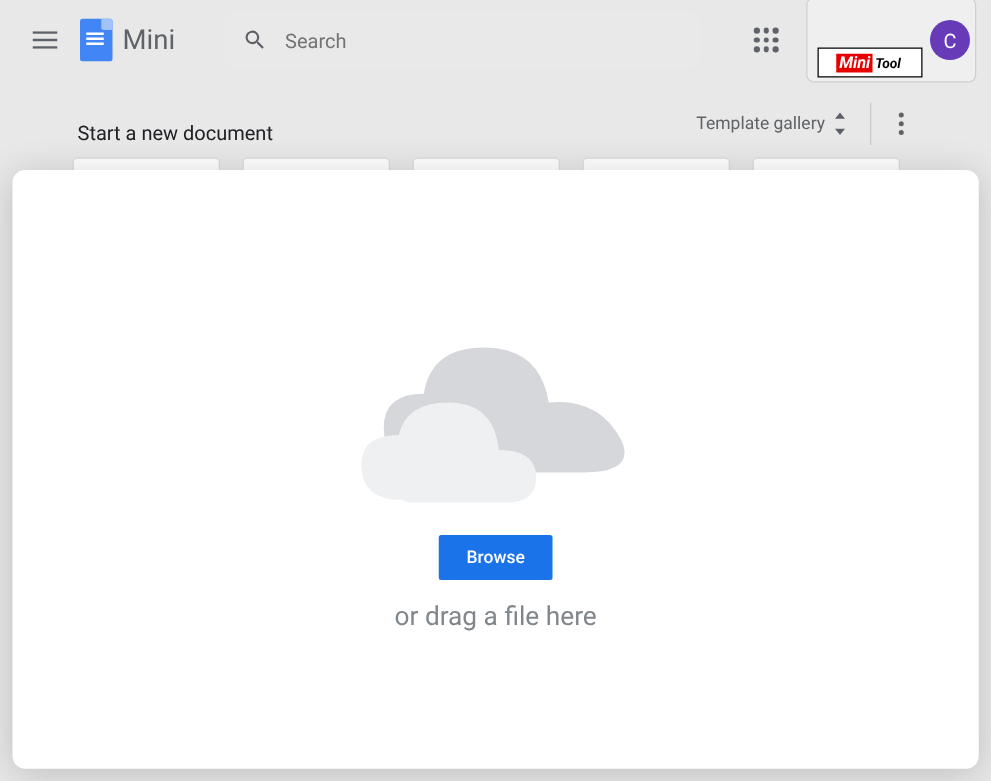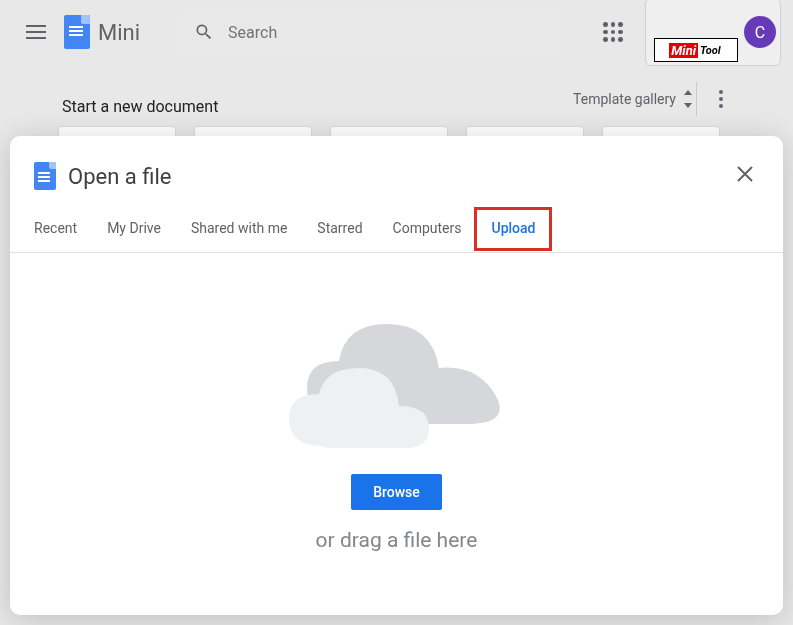--- a/index.html
+++ b/index.html
@@ -20,21 +20,21 @@
     .apps-grid { width:20px; height:20px; display:grid; grid-template-columns:repeat(3,1fr); grid-template-rows:repeat(3,1fr); gap:3px; }
     .apps-grid span { background:#5f6368; border-radius:50%; }
     .minitool { width:84px; height:24px; background:#fff; border:1px solid #000; display:flex; align-items:center; justify-content:center; font-family: Arial; margin-top: 36px; }
     .minitool .mini { color:#fff; background:#e60000; font-style:italic; font-weight:bold; font-size:13px; padding:0 2px; }
     .minitool .tool { color:#000; font-style:italic; font-weight:bold; font-size:11px; padding:0 2px; }
     .avatar { width:32px; height:32px; border-radius:50%; background:#673ab7; color:#fff; display:flex; align-items:center; justify-content:center; font-size:16px; }
     .acct-wrap { border:1px solid #d0d0d2; border-radius: 6px; padding: 3px 4px 3px 8px; display:flex; align-items:center; gap:6px; background:#efefef; }
     
     .new-doc-bar { padding: 18px 62px 10px 62px; display:flex; align-items:flex-end; }
     .new-doc-title { font-size:16px; color:#202124; }
-    .new-doc-right { margin-left:auto; display:flex; align-items:center; gap: 2px; color:#5f6368; }
+    .new-doc-right { margin-left:auto; display:flex; align-items:center; gap: 18px; color:#5f6368; }
     .tpl-gal { display:flex; align-items:center; gap:6px; font-size:14px; cursor:pointer; }
     .more-v { display:flex; flex-direction:column; gap:3px; padding: 8px; cursor:pointer; border-left: 1px solid #c9c9cb; padding-left: 22px;}
     .more-v span { width:4px; height:4px; background:#5f6368; border-radius:50%; }
     
     .thumbs { padding: 0 58px; display:flex; gap: 18px; }
     .thumb { width:118px; height:155px; background:#fff; border:1px solid #dadce0; border-radius:4px; }
     
     .modal { position:absolute; left:10px; right:10px; top:136px; bottom:10px; background:#fff; border-radius:10px; box-shadow: 0 4px 30px rgba(0,0,0,.18); padding: 24px 24px 0 24px; display:flex; flex-direction:column; }
     .modal-head { display:flex; align-items:center; gap:12px; }
     .modal-icon { width:22px; height:28px; background:#4285f4; border-radius:2px; position:relative; }
@@ -115,39 +115,20 @@
 
 <div class="thumbs">
   <div class="thumb"></div>
   <div class="thumb"></div>
   <div class="thumb"></div>
   <div class="thumb"></div>
   <div class="thumb"></div>
 </div>
 
 <div class="modal">
-  <div class="modal-head">
-    <div class="modal-icon"></div>
-    <div class="modal-title">Open a file</div>
-    <div class="close-x">
-      <svg width="16" height="16" viewBox="0 0 16 16" stroke="#5f6368" stroke-width="2">
-          <path d="M1 1l14 14M15 1L1 15"></path>
-        </svg>
-    </div>
-  </div>
-  <div class="tabs">
-    <div class="tab">Recent</div>
-    <div class="tab">My Drive</div>
-    <div class="tab">Shared with me</div>
-    <div class="tab">Starred</div>
-    <div class="tab">Computers</div>
-    <div class="highlight-box">
-      <div class="tab active">Upload</div>
-    </div>
-  </div>
   <div class="drop-zone">
     <div class="cloud-art">
       <svg width="260" height="150" viewBox="0 0 260 150">
         <path d="M 70 110 Q 40 110 40 82 Q 40 55 72 55 Q 78 18 120 18 Q 165 18 172 62 Q 212 58 230 92 Q 242 118 200 118 L 100 118 Q 70 118 70 110 Z" fill="#d5d7db"></path>
         <path d="M 55 140 Q 22 140 22 112 Q 22 88 52 88 Q 58 62 92 62 Q 128 62 132 100 Q 162 100 162 122 Q 162 142 138 142 L 70 142 Q 55 142 55 140 Z" fill="#eef0f2"></path>
       </svg>
     </div>
     <button class="browse-btn">Browse</button>
     <div class="drag-text">or drag a file here</div>
   </div>

